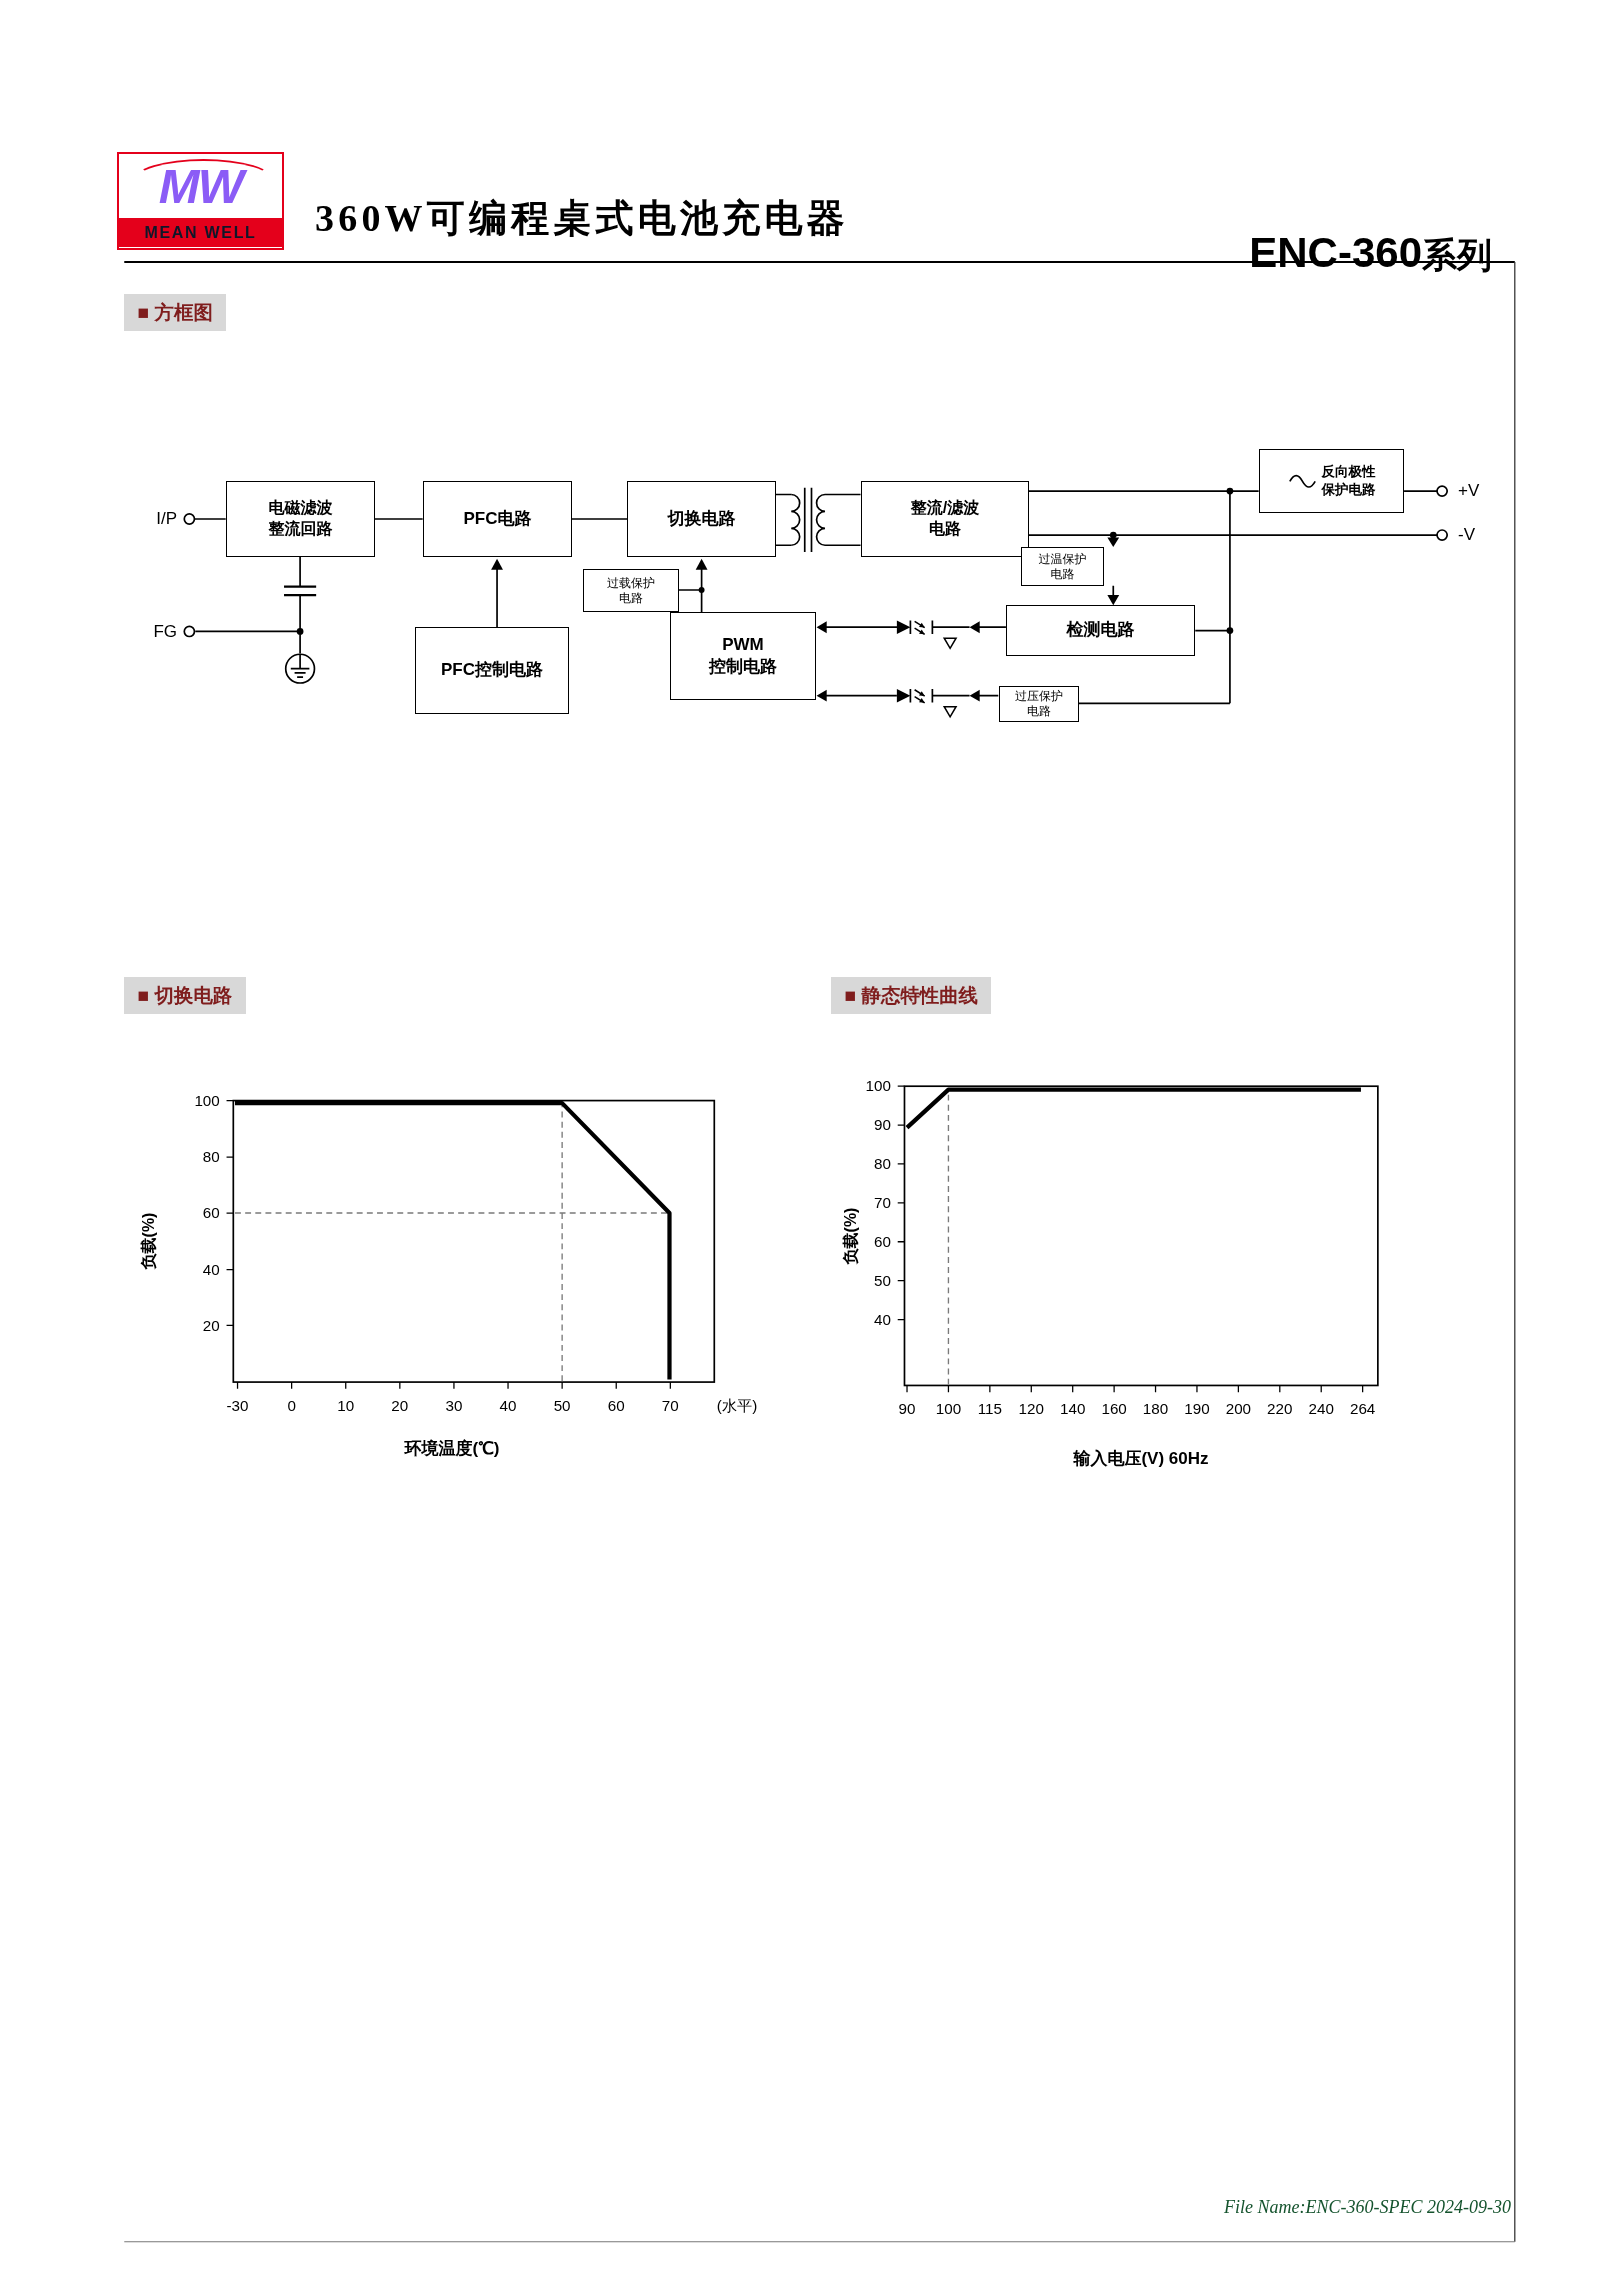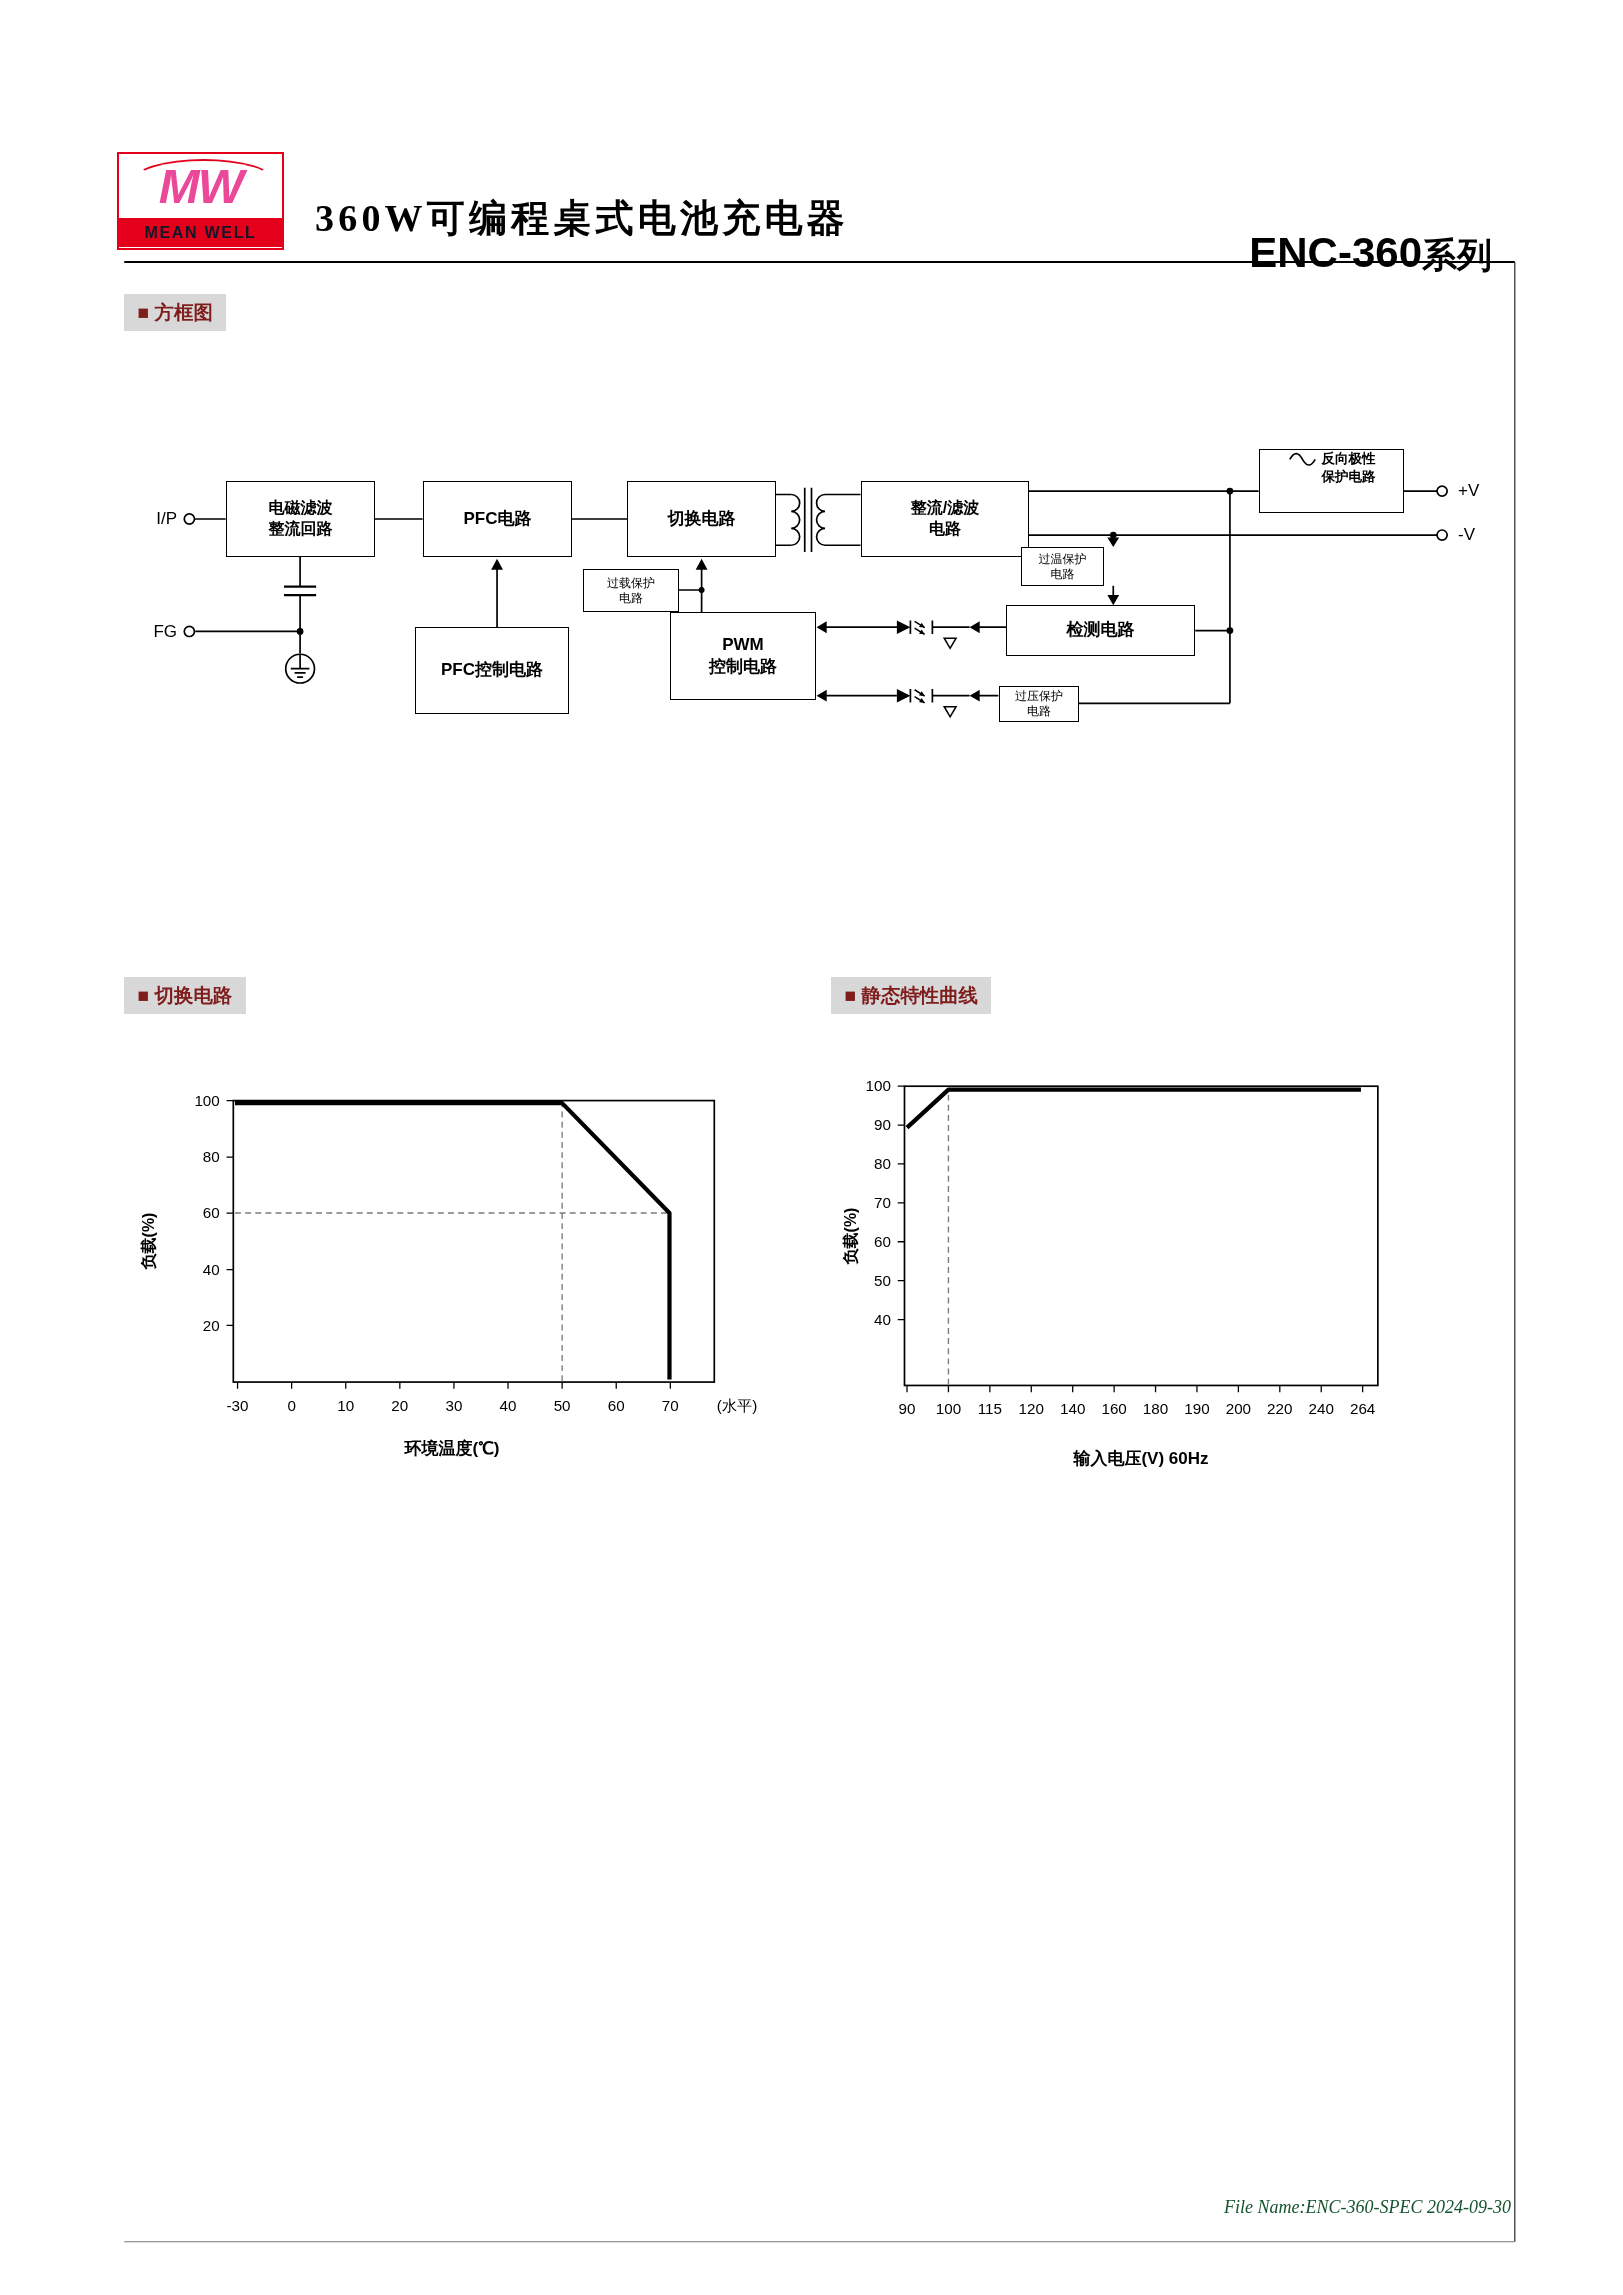--- a/index.html
+++ b/index.html
@@ -4,34 +4,34 @@
 <style>
   html,body{margin:0;padding:0;background:#fff;}
   #page{position:relative;width:1623px;height:2295px;background:#fff;overflow:hidden;
         font-family:"Liberation Sans",sans-serif;color:#000;}
   
   .logo{position:absolute;left:117px;top:152px;width:167px;height:98px;border:2.5px solid #e4001b;
         background:#fff;box-sizing:border-box;}
   .logo-top{position:relative;height:64px;display:flex;align-items:center;justify-content:center;overflow:hidden;}
   .logo-arc{position:absolute;left:13.5px;top:5px;width:137px;height:39px;border:2.5px solid transparent;
         border-top-color:#e4001b;border-radius:50%;}
-  .logo-mw{font-size:49px;font-weight:bold;font-style:italic;color:#ec4899;letter-spacing:-1.7px;line-height:1;}
+  .logo-mw{font-size:49px;font-weight:bold;font-style:italic;color:#8b5cf6;letter-spacing:-1.7px;line-height:1;}
   .logo-bar{height:29px;background:#e4001b;color:#0f172a;display:flex;align-items:center;justify-content:center;
         font-weight:bold;font-size:16px;letter-spacing:1.7px;}
   .title{position:absolute;left:315px;top:193px;font-size:38px;font-weight:bold;letter-spacing:4.2px;
         font-family:"Liberation Serif",serif;white-space:nowrap;}
   .series{position:absolute;right:131px;top:193px;font-weight:bold;white-space:nowrap;margin-top:36px;}
   .series-model{font-size:42px;font-family:"Liberation Sans",sans-serif;}
   .series-suffix{font-size:35px;font-family:"Liberation Serif",serif;}
   
   .sect{position:absolute;background:#d8d8d8;color:#7f1d1d;font-size:19.4px;font-weight:bold;
         padding:5px 13.5px;white-space:nowrap;}
   
   .dbox{position:absolute;border:1.7px solid #000;background:#fff;box-sizing:border-box;
-        display:flex;flex-direction:column;justify-content:center;
+        display:flex;flex-direction:column;align-items:center;justify-content:center;
         text-align:center;font-size:17px;font-weight:bold;line-height:1.3;z-index:2;}
   .dbox.sm{font-size:12px;font-weight:normal;line-height:1.25;}
   .dbox.row{flex-direction:row;gap:5px;font-size:13.5px;}
   .rev-text{display:flex;flex-direction:column;line-height:1.3;}
   
   .tlabel{position:absolute;transform:translateY(-50%);font-size:17px;z-index:2;white-space:nowrap;}
   
   .vaxis{position:absolute;transform:translate(-50%,-50%) rotate(-90deg);font-size:16px;font-weight:bold;
         white-space:nowrap;z-index:2;}
   .haxis{position:absolute;transform:translate(-50%,0);font-size:17px;font-weight:bold;white-space:nowrap;z-index:2;}

